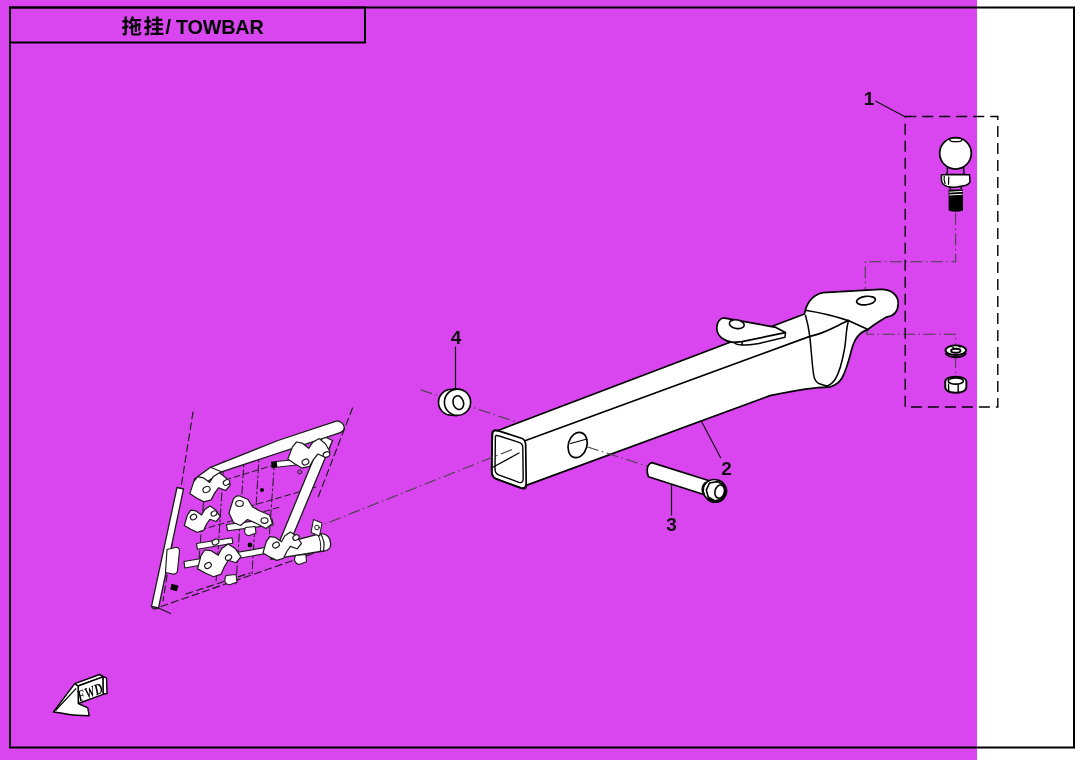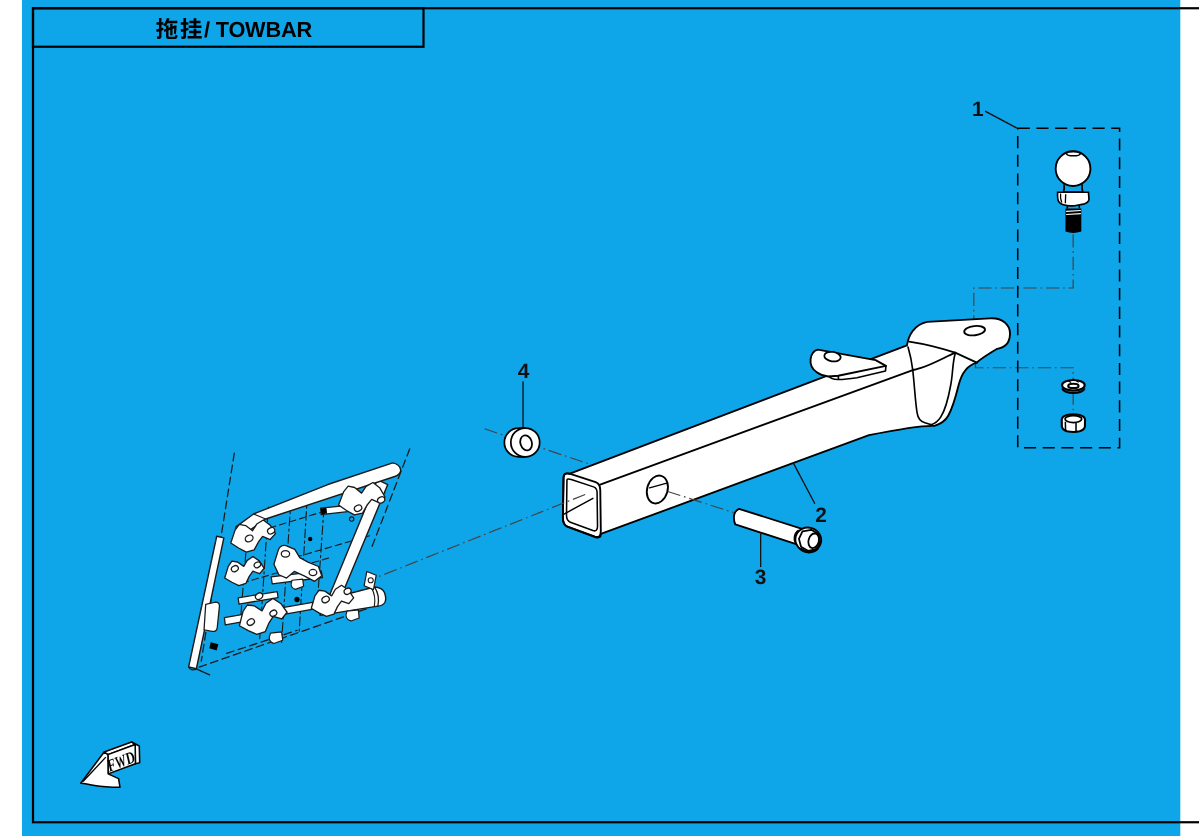--- a/index.html
+++ b/index.html
@@ -1,16 +1,16 @@
 <!DOCTYPE html>
 <html><head>
 <meta charset="utf-8">
 <style>
 html,body{margin:0;padding:0;background:#fff;}
-#page{position:relative;width:1053px;height:760px;background:#0ea5e9;font-family:"Liberation Sans",sans-serif;margin-left:20px;}
+#page{position:relative;width:977px;height:760px;background:#d946ef;font-family:"Liberation Sans",sans-serif;}
 svg{position:absolute;top:0;left:0;}
 .lbl{font-family:"Liberation Sans",sans-serif;font-weight:bold;font-size:19px;fill:#111;}
 </style>
 </head>
 <body>
 <div id="page">
 <svg width="1090" height="760" viewBox="0 0 1090 760">
 
 <rect x="10" y="7.5" width="1064" height="740" fill="none" stroke="#000" stroke-width="2"></rect>
 <rect x="10" y="7.5" width="355" height="35" fill="none" stroke="#000" stroke-width="2"></rect>

